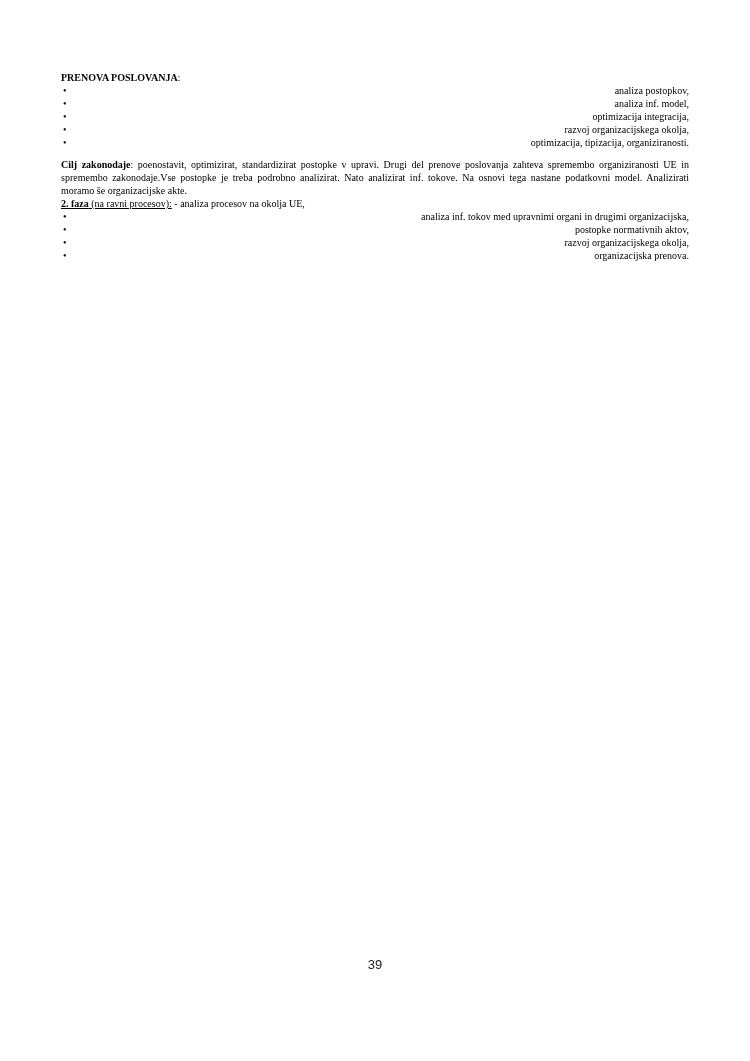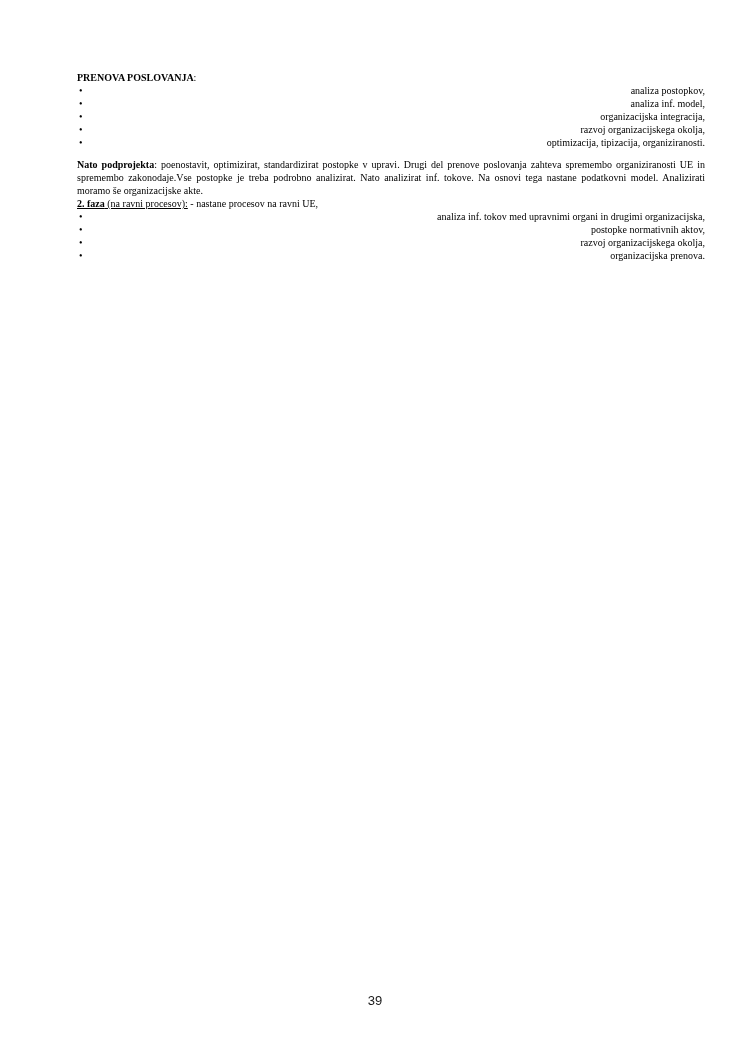--- a/index.html
+++ b/index.html
@@ -20,21 +20,20 @@
     inset: 0;
     background: #ffffff;
   }
   .content {
     position: absolute;
     left: 61px;
     top: 71px;
     width: 628px;
     font-size: 10px;
     line-height: 13px;
-    margin-left: 16px;
   }
   .b { font-weight: bold; }
   .i { font-style: italic; }
   .u { text-decoration: underline; text-decoration-thickness: 1px; }
   .heading-line { white-space: nowrap; }
   .phase-heading { white-space: nowrap; }
   .num-tab { display: inline-block; width: 15px; }
   .p1-num { margin-left: 4px; }
   ul.blist {
     list-style: none;
@@ -51,21 +50,21 @@
     padding-left: 2px;
     box-sizing: border-box;
   }
   .item-text { flex: 1; text-align: right; }
   .objective {
     margin: 9px 0 0 0;
     text-align: justify;
   }
   .page-number {
     position: absolute;
-    top: 994px;
+    top: 958px;
     left: 0;
     width: 750px;
     text-align: center;
     font-family: "Liberation Sans", sans-serif;
     font-size: 13px;
     line-height: 14px;
     color: #1a1a1a;
   }
 </style>
 </head>
@@ -81,35 +80,35 @@
       <li>
           <span class="marker">•</span>
           <span class="item-text">analiza postopkov,</span>
         </li>
       <li>
           <span class="marker">•</span>
           <span class="item-text">analiza inf. model,</span>
         </li>
       <li>
           <span class="marker">•</span>
-          <span class="item-text">organizacijska integracija,</span>
+          <span class="item-text">optimizacija integracija,</span>
         </li>
       <li>
           <span class="marker">•</span>
           <span class="item-text">razvoj organizacijskega okolja,</span>
         </li>
       <li>
           <span class="marker">•</span>
           <span class="item-text">optimizacija, tipizacija, organiziranosti.</span>
         </li>
     </ul>
 
-    <p class="objective"><span class="b">Nato podprojekta</span><span>: poenostavit, optimizirat, standardizirat postopke v upravi. Drugi del prenove poslovanja zahteva spremembo organiziranosti UE in spremembo zakonodaje.Vse postopke je treba podrobno analizirat. Nato analizirat inf. tokove. Na osnovi tega nastane podatkovni model. Analizirati moramo še organizacijske akte.</span></p>
+    <p class="objective"><span class="b">Cilj zakonodaje</span><span>: poenostavit, optimizirat, standardizirat postopke v upravi. Drugi del prenove poslovanja zahteva spremembo organiziranosti UE in spremembo zakonodaje.Vse postopke je treba podrobno analizirat. Nato analizirat inf. tokove. Na osnovi tega nastane podatkovni model. Analizirati moramo še organizacijske akte.</span></p>
 
-    <div><span class="u"><span class="b">2. faza</span><span> (na ravni procesov):</span></span><span> - nastane procesov na ravni UE,</span></div>
+    <div><span class="u"><span class="b">2. faza</span><span> (na ravni procesov):</span></span><span> - analiza procesov na okolja UE,</span></div>
 
     <ul class="blist">
       <li>
           <span class="marker">•</span>
           <span class="item-text">analiza inf. tokov med upravnimi organi in drugimi organizacijska,</span>
         </li>
       <li>
           <span class="marker">•</span>
           <span class="item-text">postopke normativnih aktov,</span>
         </li>

